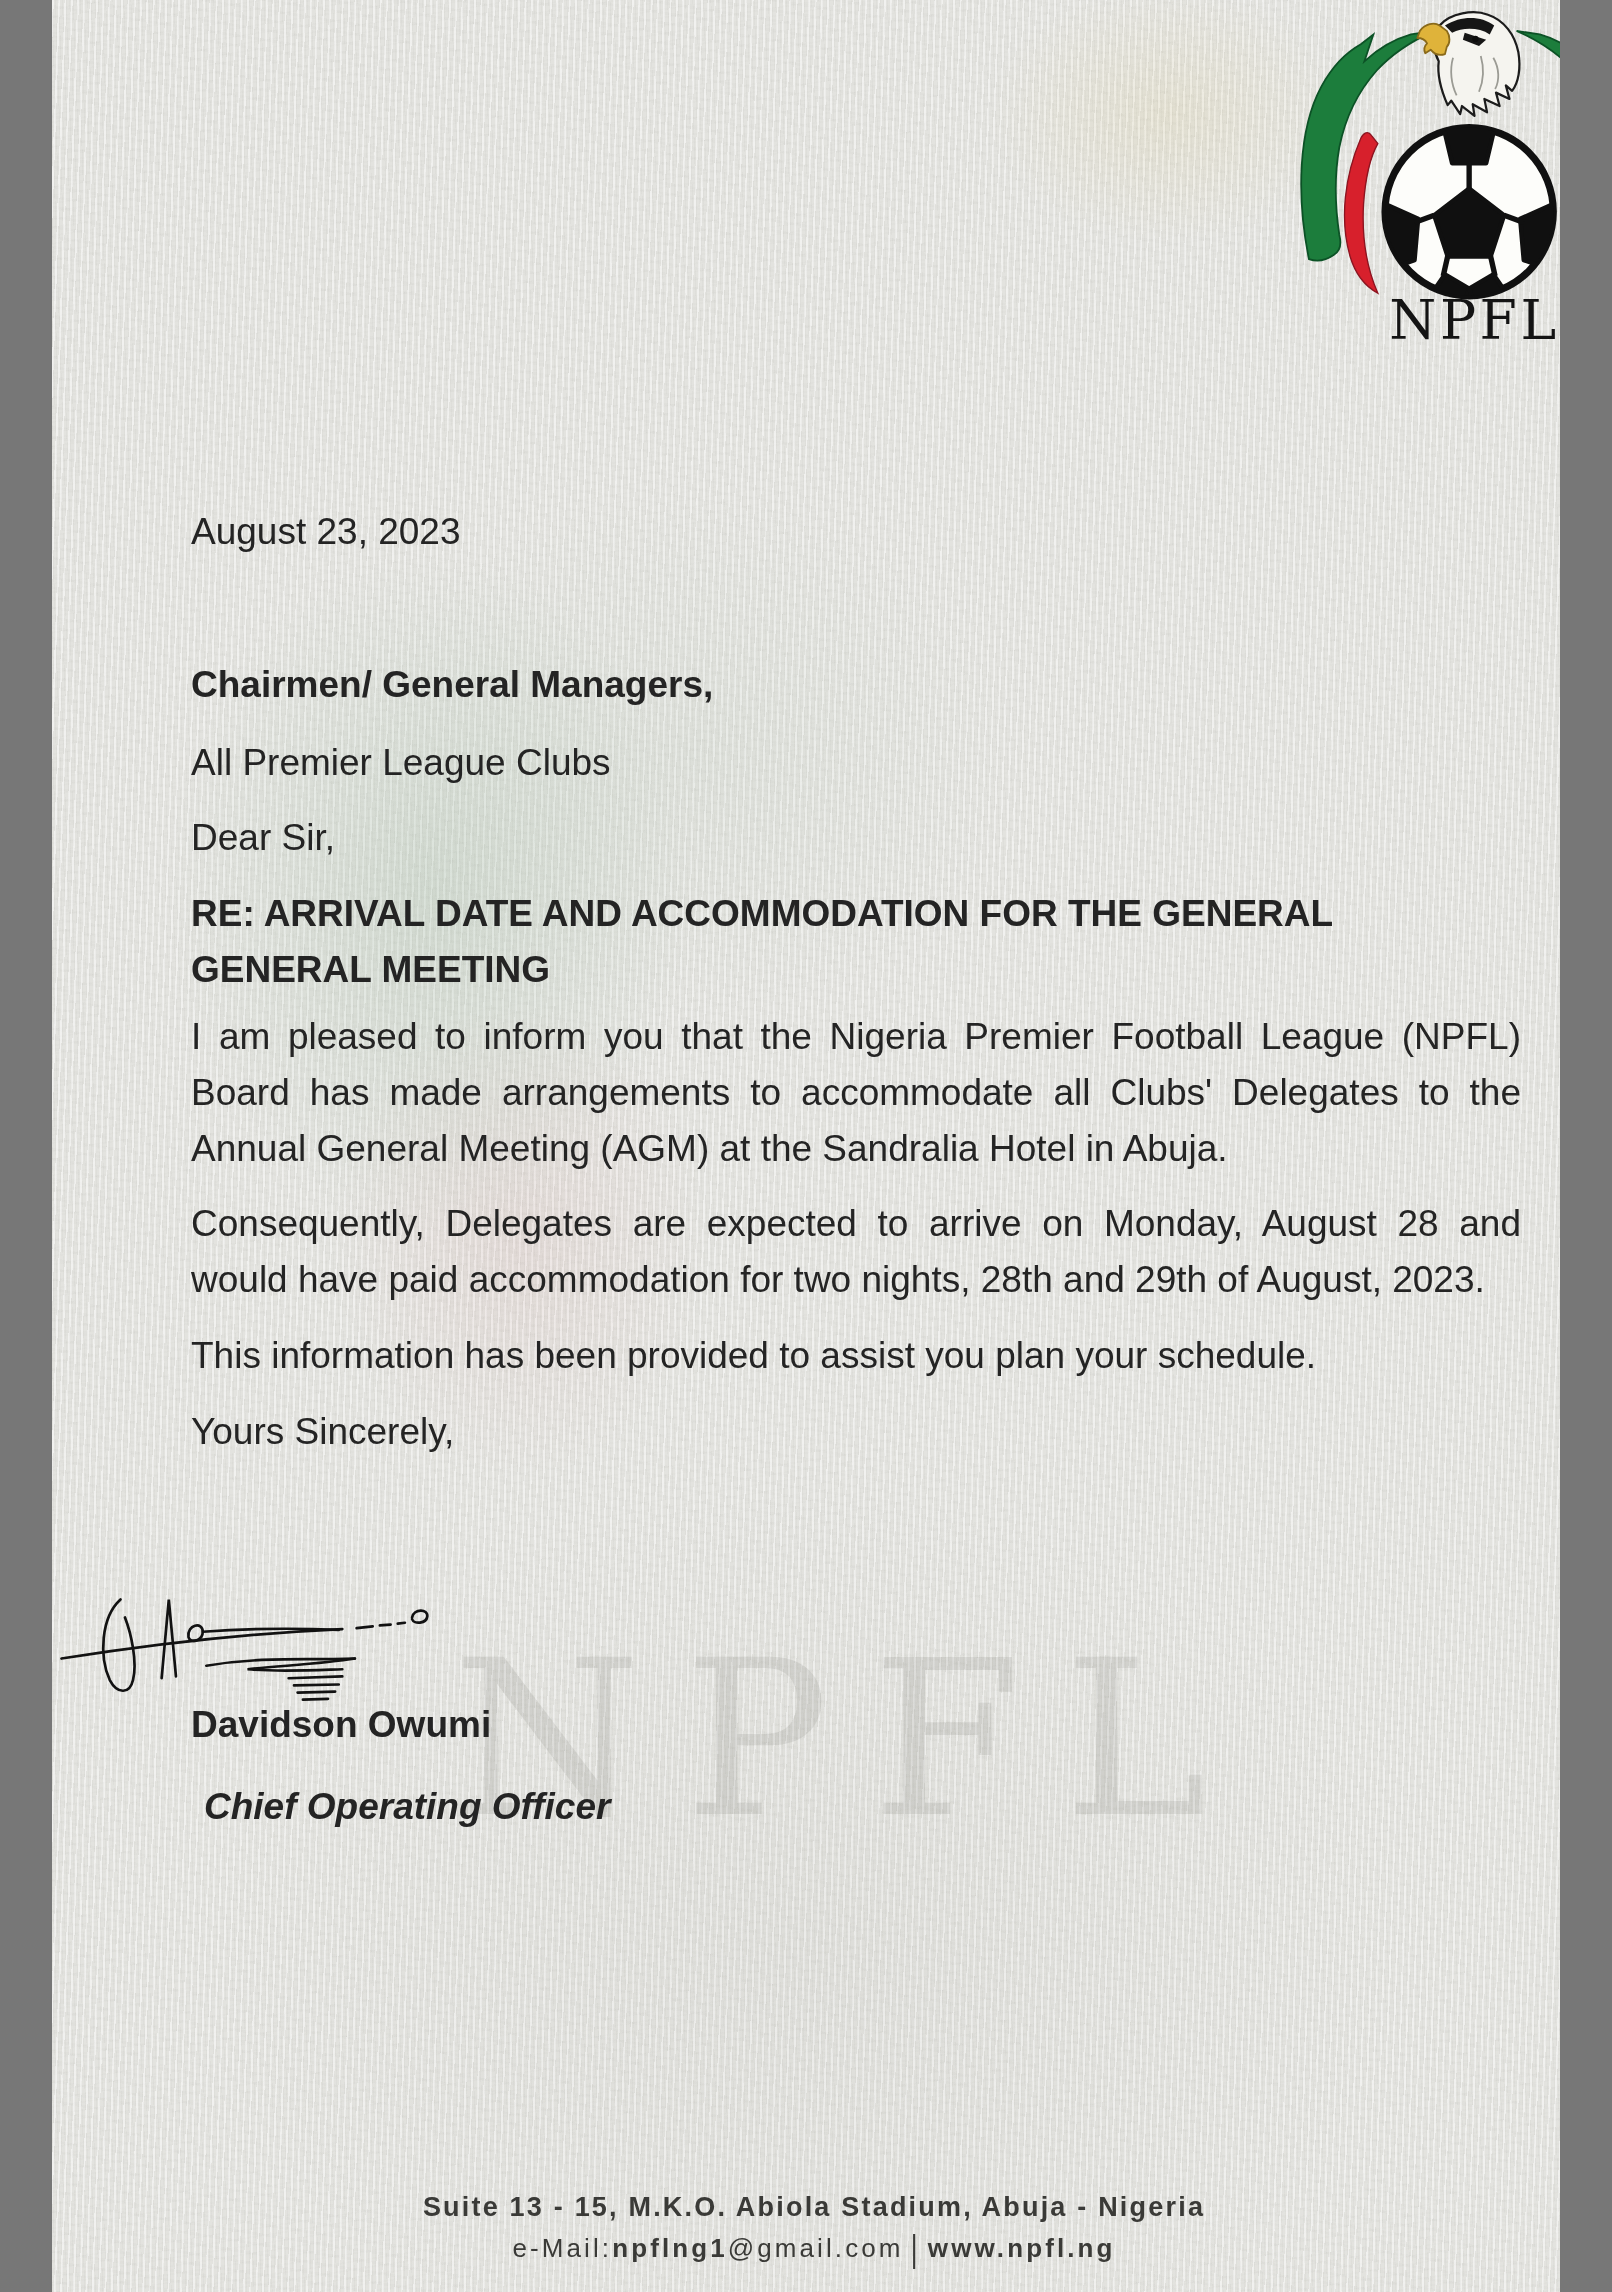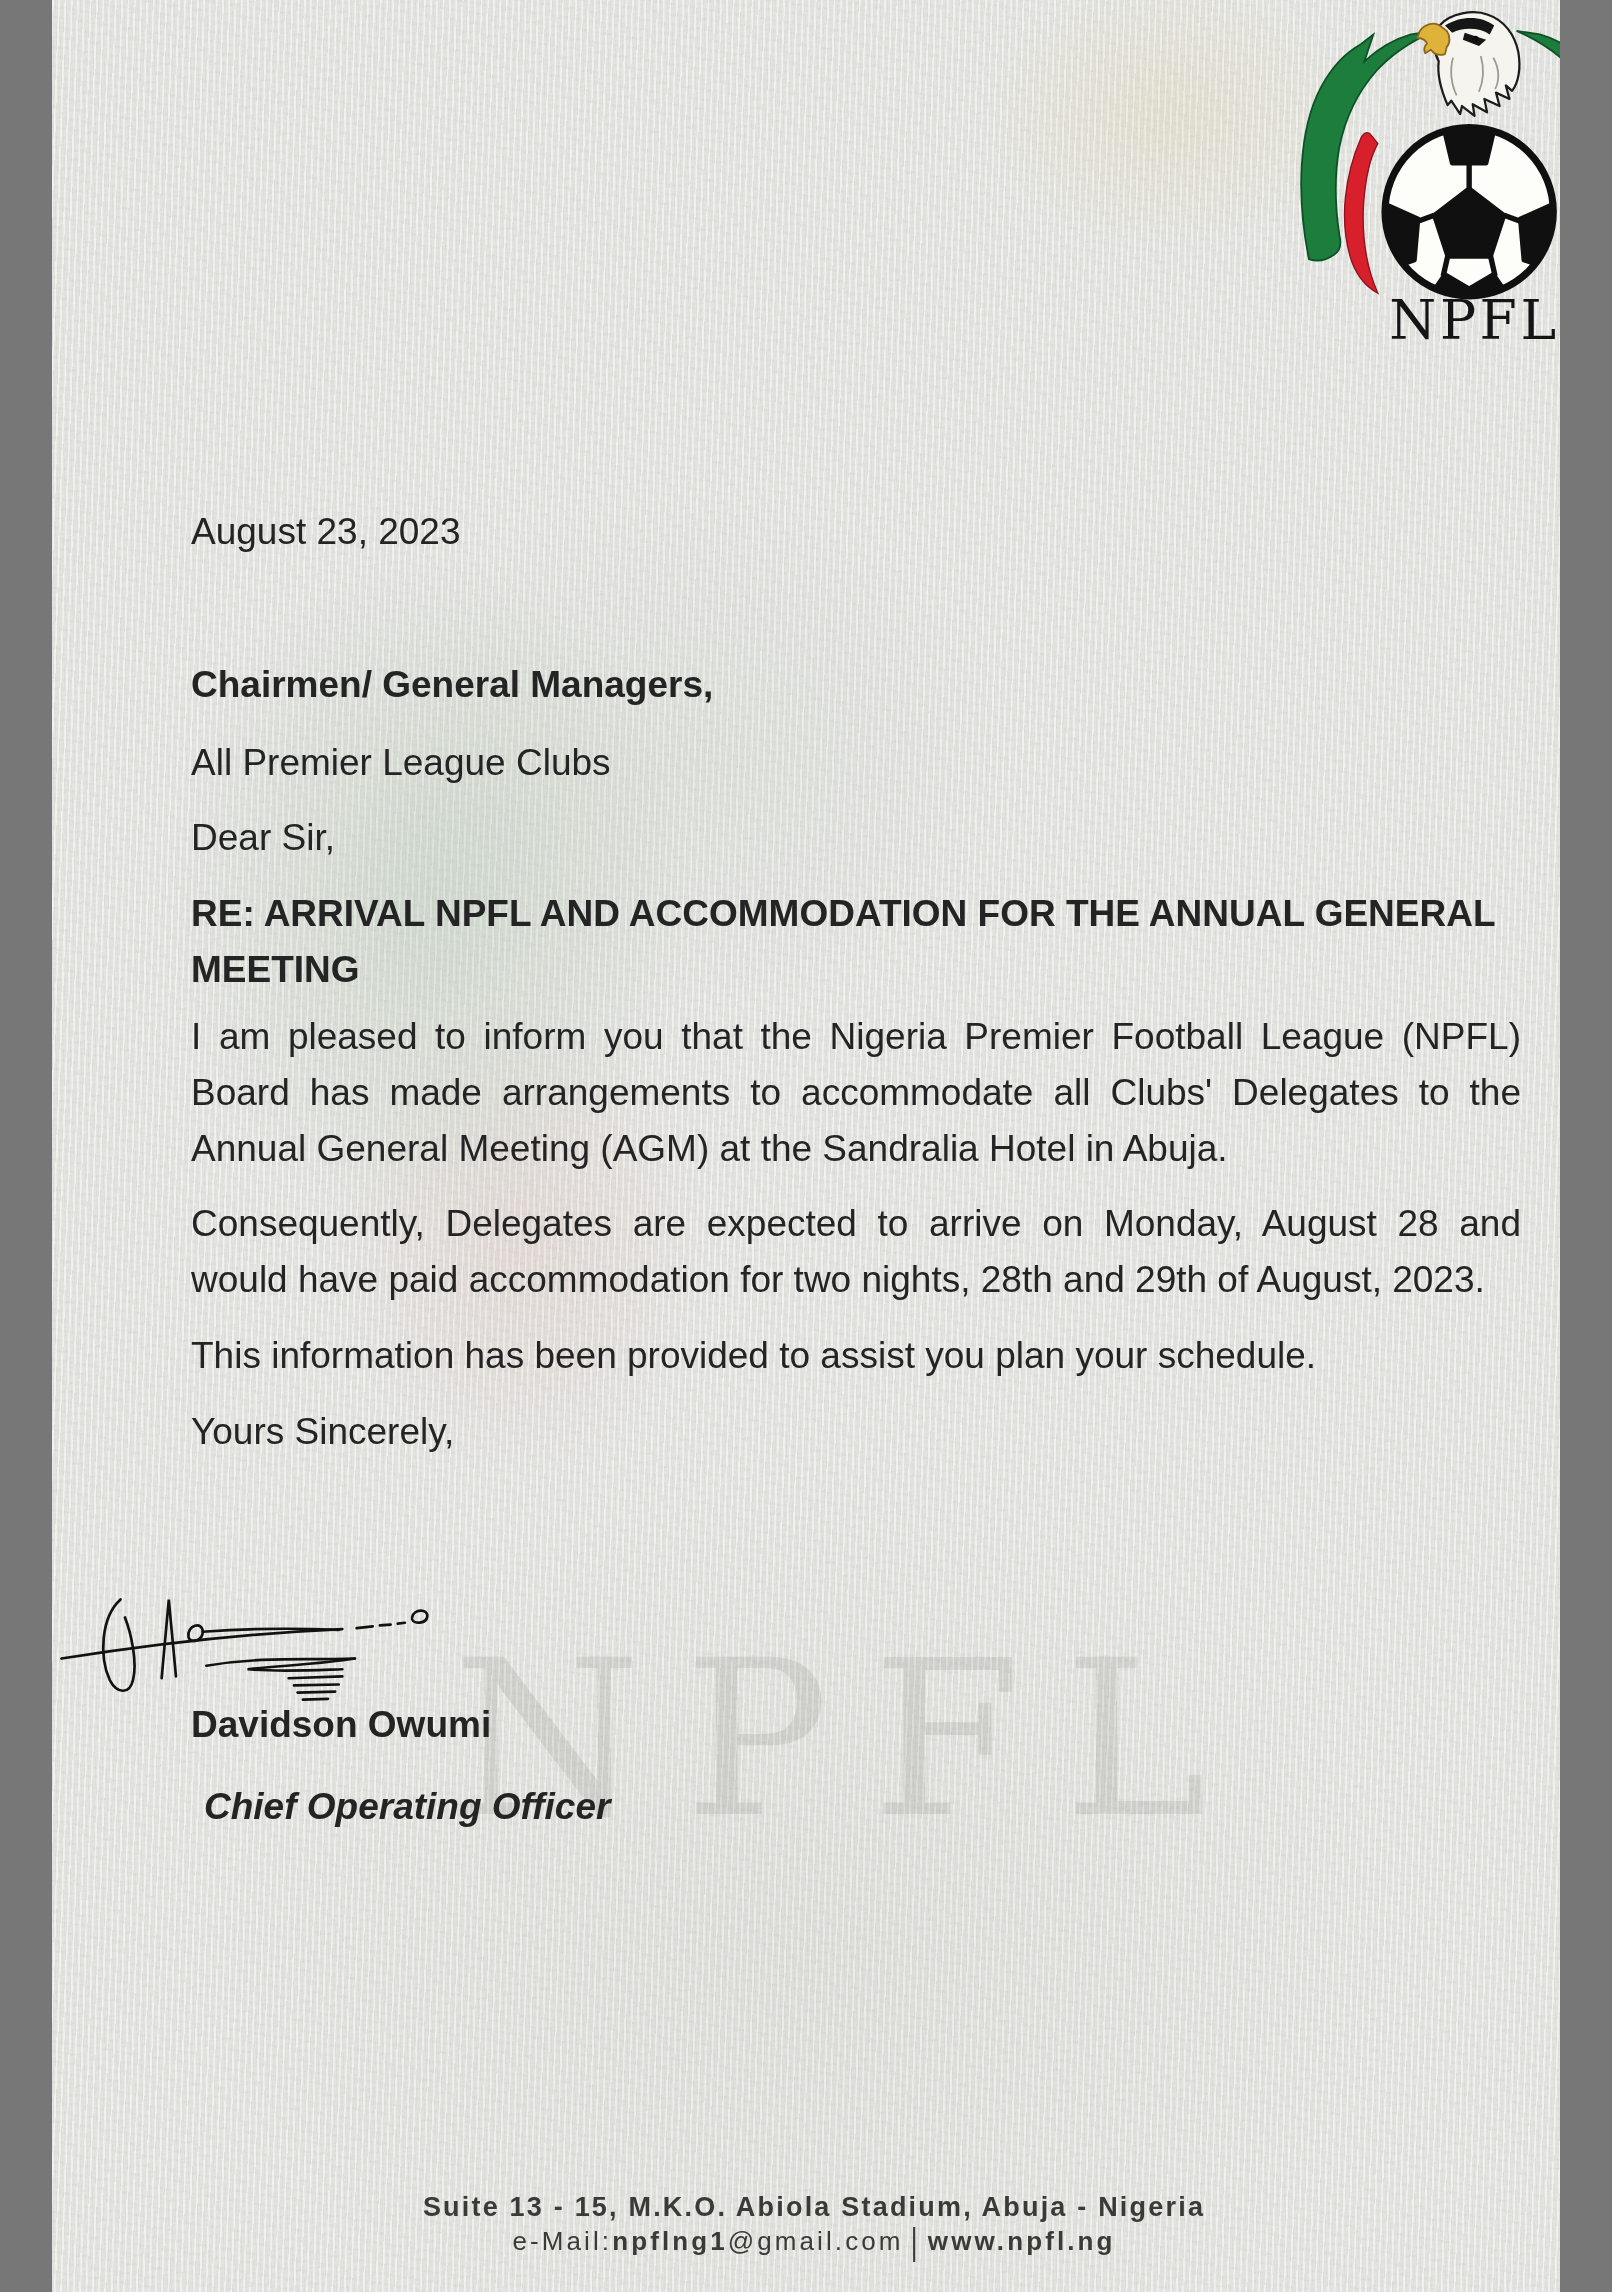--- a/index.html
+++ b/index.html
@@ -49,21 +49,21 @@
     position:absolute; left:401px; top:1632px;
     font-family:"DejaVu Serif", serif;
     font-size:215px; line-height:215px; letter-spacing:43px;
     color:rgba(92,92,85,0.12);
     user-select:none; pointer-events:none;
   }
 
   
   .footer { position:absolute; left:0; top:2192px; width:100%; text-align:center; color:#3a3a37;padding-left:8px; }
   .footer-line1 { font-size:27px; font-weight:bold; letter-spacing:2.2px; line-height:30px; }
-  .footer-line2 { font-size:26px; letter-spacing:3.1px; line-height:30px; margin-top:4px; }
+  .footer-line2 { font-size:26px; letter-spacing:3.1px; line-height:30px; margin-top:11px; }
   .footer-line2 .lt  { font-weight:400; }
   .footer-line2 .bd  { font-weight:bold; }
   .footer-line2 .sep { display:inline-block; transform:scaleY(1.45); margin:0 7.2px; font-weight:400; }
 </style>
 </head>
 <body>
 
 <div class="page">
 
   <div class="logo">
@@ -134,21 +134,21 @@
     </svg>
   </div>
 
   <div class="watermark">NPFL</div>
 
   <div class="content">
     <p class="date">August 23, 2023</p>
     <p class="recipient-1">Chairmen/ General Managers,</p>
     <p class="recipient-2">All Premier League Clubs</p>
     <p class="salutation">Dear Sir,</p>
-    <p class="subject">RE: ARRIVAL NPFL AND ACCOMMODATION FOR THE ANNUAL GENERAL MEETING</p>
+    <p class="subject">RE: ARRIVAL DATE AND ACCOMMODATION FOR THE GENERAL GENERAL MEETING</p>
 
     <p class="para">I am pleased to inform you that the Nigeria Premier Football League (NPFL) Board has made arrangements to accommodate all Clubs' Delegates to the Annual General Meeting (AGM) at the Sandralia Hotel in Abuja.</p>
     <p class="para">Consequently, Delegates are expected to arrive on Monday, August 28 and would have paid accommodation for two nights, 28th and 29th of August, 2023.</p>
     <p class="para no-just">This information has been provided to assist you plan your schedule.</p>
 
     <p class="closing">Yours Sincerely,</p>
   </div>
 
   <div class="signature-wrap">
     <svg viewBox="0 0 432 142" xmlns="http://www.w3.org/2000/svg">

